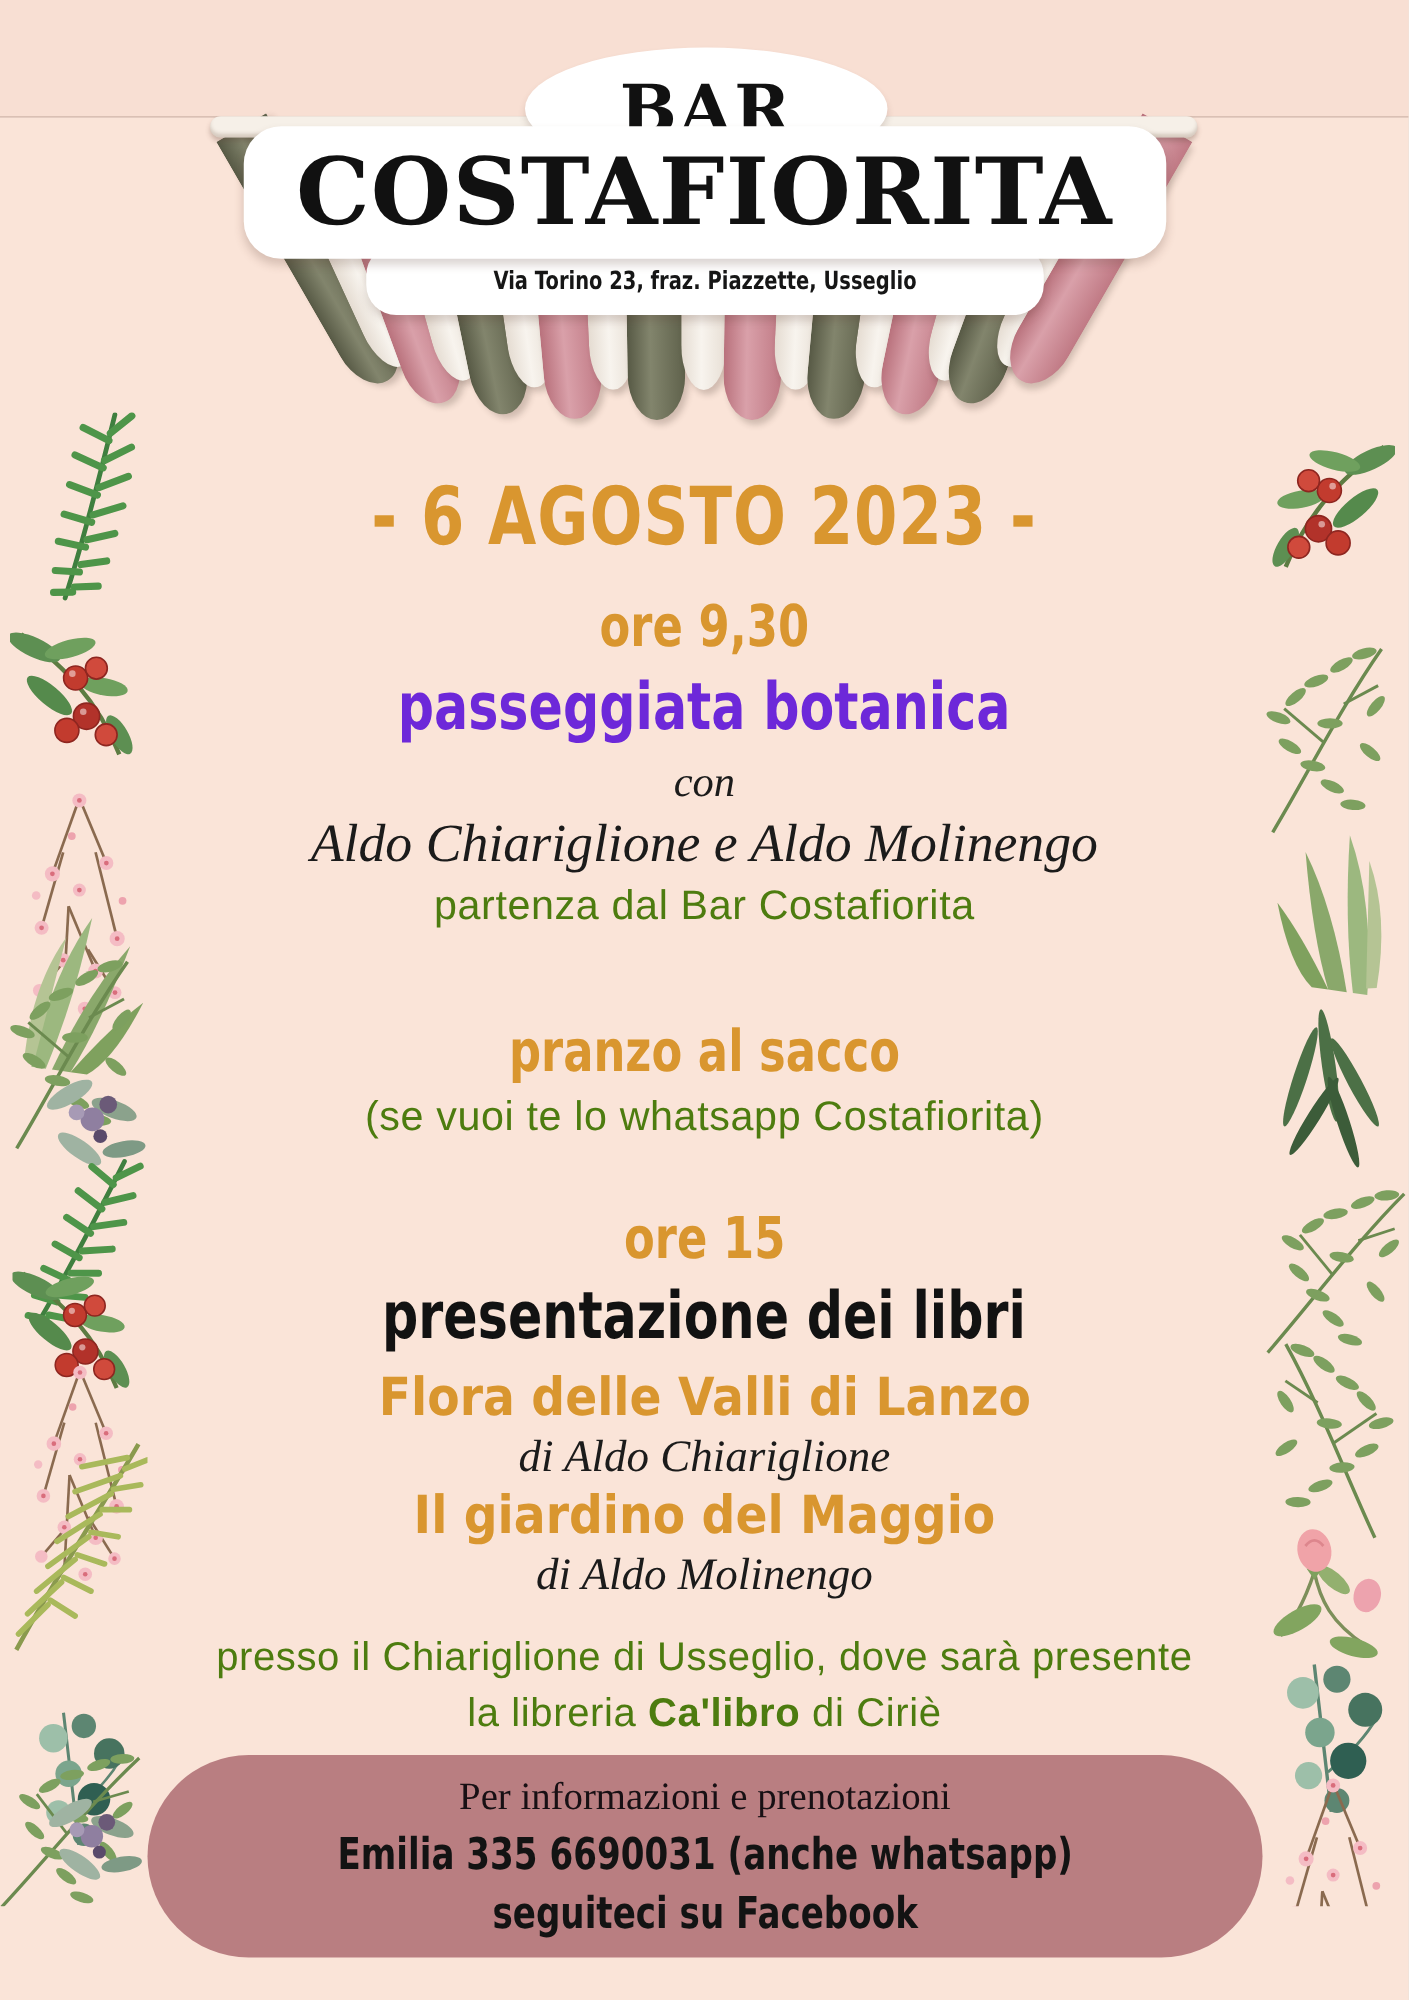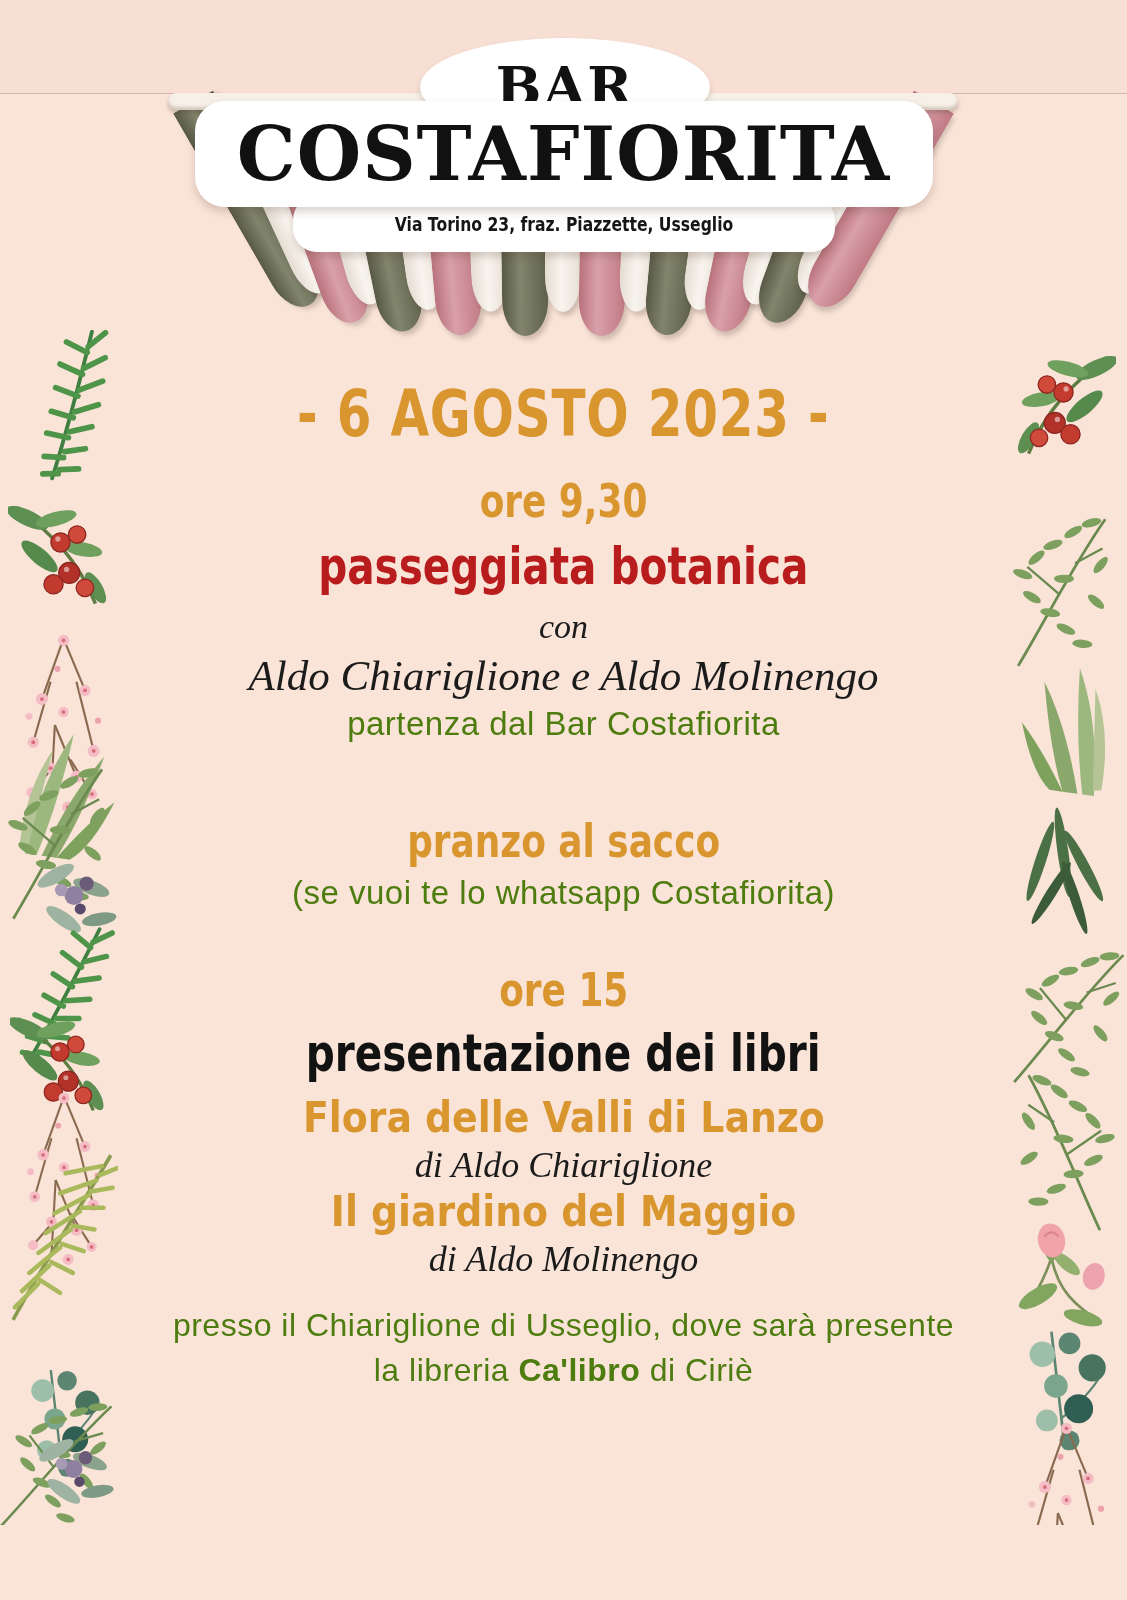--- a/index.html
+++ b/index.html
@@ -29,21 +29,21 @@
   .sign-main .slab{font-size:74px;letter-spacing:1px;white-space:nowrap;}
   .cond{font-family:"DejaVu Sans",sans-serif;font-weight:700;}
   .squeeze{display:inline-block;transform:scaleX(.78);transform-origin:50% 50%;white-space:nowrap;}
   .squeeze9{display:inline-block;transform:scaleX(.9);transform-origin:50% 50%;white-space:nowrap;}
   .sign-addr .cond{font-size:20px;}
   
   .content{position:absolute;left:0;top:382px;width:100%;text-align:center;z-index:2;line-height:1;}
   .orange{color:var(--orange);}
   .date{font-size:64px;letter-spacing:1px;}
   .time{font-size:46px;margin-top:32px;}
-  .h-black{font-size:52px;margin-top:16px;color:#b91c1c;}
+  .h-black{font-size:52px;margin-top:16px;color:#6d28d9;}
   .serif-i{font-family:"Liberation Serif",serif;font-style:italic;color:#1b1b1b;}
   .con{font-size:34px;margin-top:18px;}
   .guides{font-size:43px;margin-top:10px;}
   .geo{font-family:"Liberation Sans",sans-serif;font-weight:400;color:#4d7c0f;letter-spacing:.5px;}
   .start{font-size:33px;margin-top:10px;}
   .lunch{font-size:46px;margin-top:78px;}
   .note{font-size:33px;margin-top:12px;}
   .time2{font-size:46px;margin-top:58px;}
   .h-black2{font-size:52px;margin-top:14px;color:#121212;}
   .booktitle{font-family:"DejaVu Sans",sans-serif;font-weight:700;font-size:42px;color:var(--orange);}
@@ -361,13 +361,18 @@
     <div class="booktitle bt1"><span class="squeeze9">Flora delle Valli di Lanzo</span></div>
     <div class="serif-i author">di Aldo Chiariglione</div>
     <div class="booktitle bt2"><span class="squeeze9">Il giardino del Maggio</span></div>
     <div class="serif-i author">di Aldo Molinengo</div>
     <div class="geo venue">
       <span>presso il Chiariglione di Usseglio, dove sarà presente</span><br>
       <span>la libreria </span><b>Ca'libro</b><span> di Ciriè</span>
     </div>
   </div>
 
+  <div class="contact">
+    <div class="c1">Per informazioni e prenotazioni</div>
+    <div class="cond c2"><span class="squeeze">Emilia 335 6690031 (anche whatsapp)</span></div>
+    <div class="cond c3"><span class="squeeze">seguiteci su Facebook</span></div>
+  </div>
 </div>
 
 </body></html>

